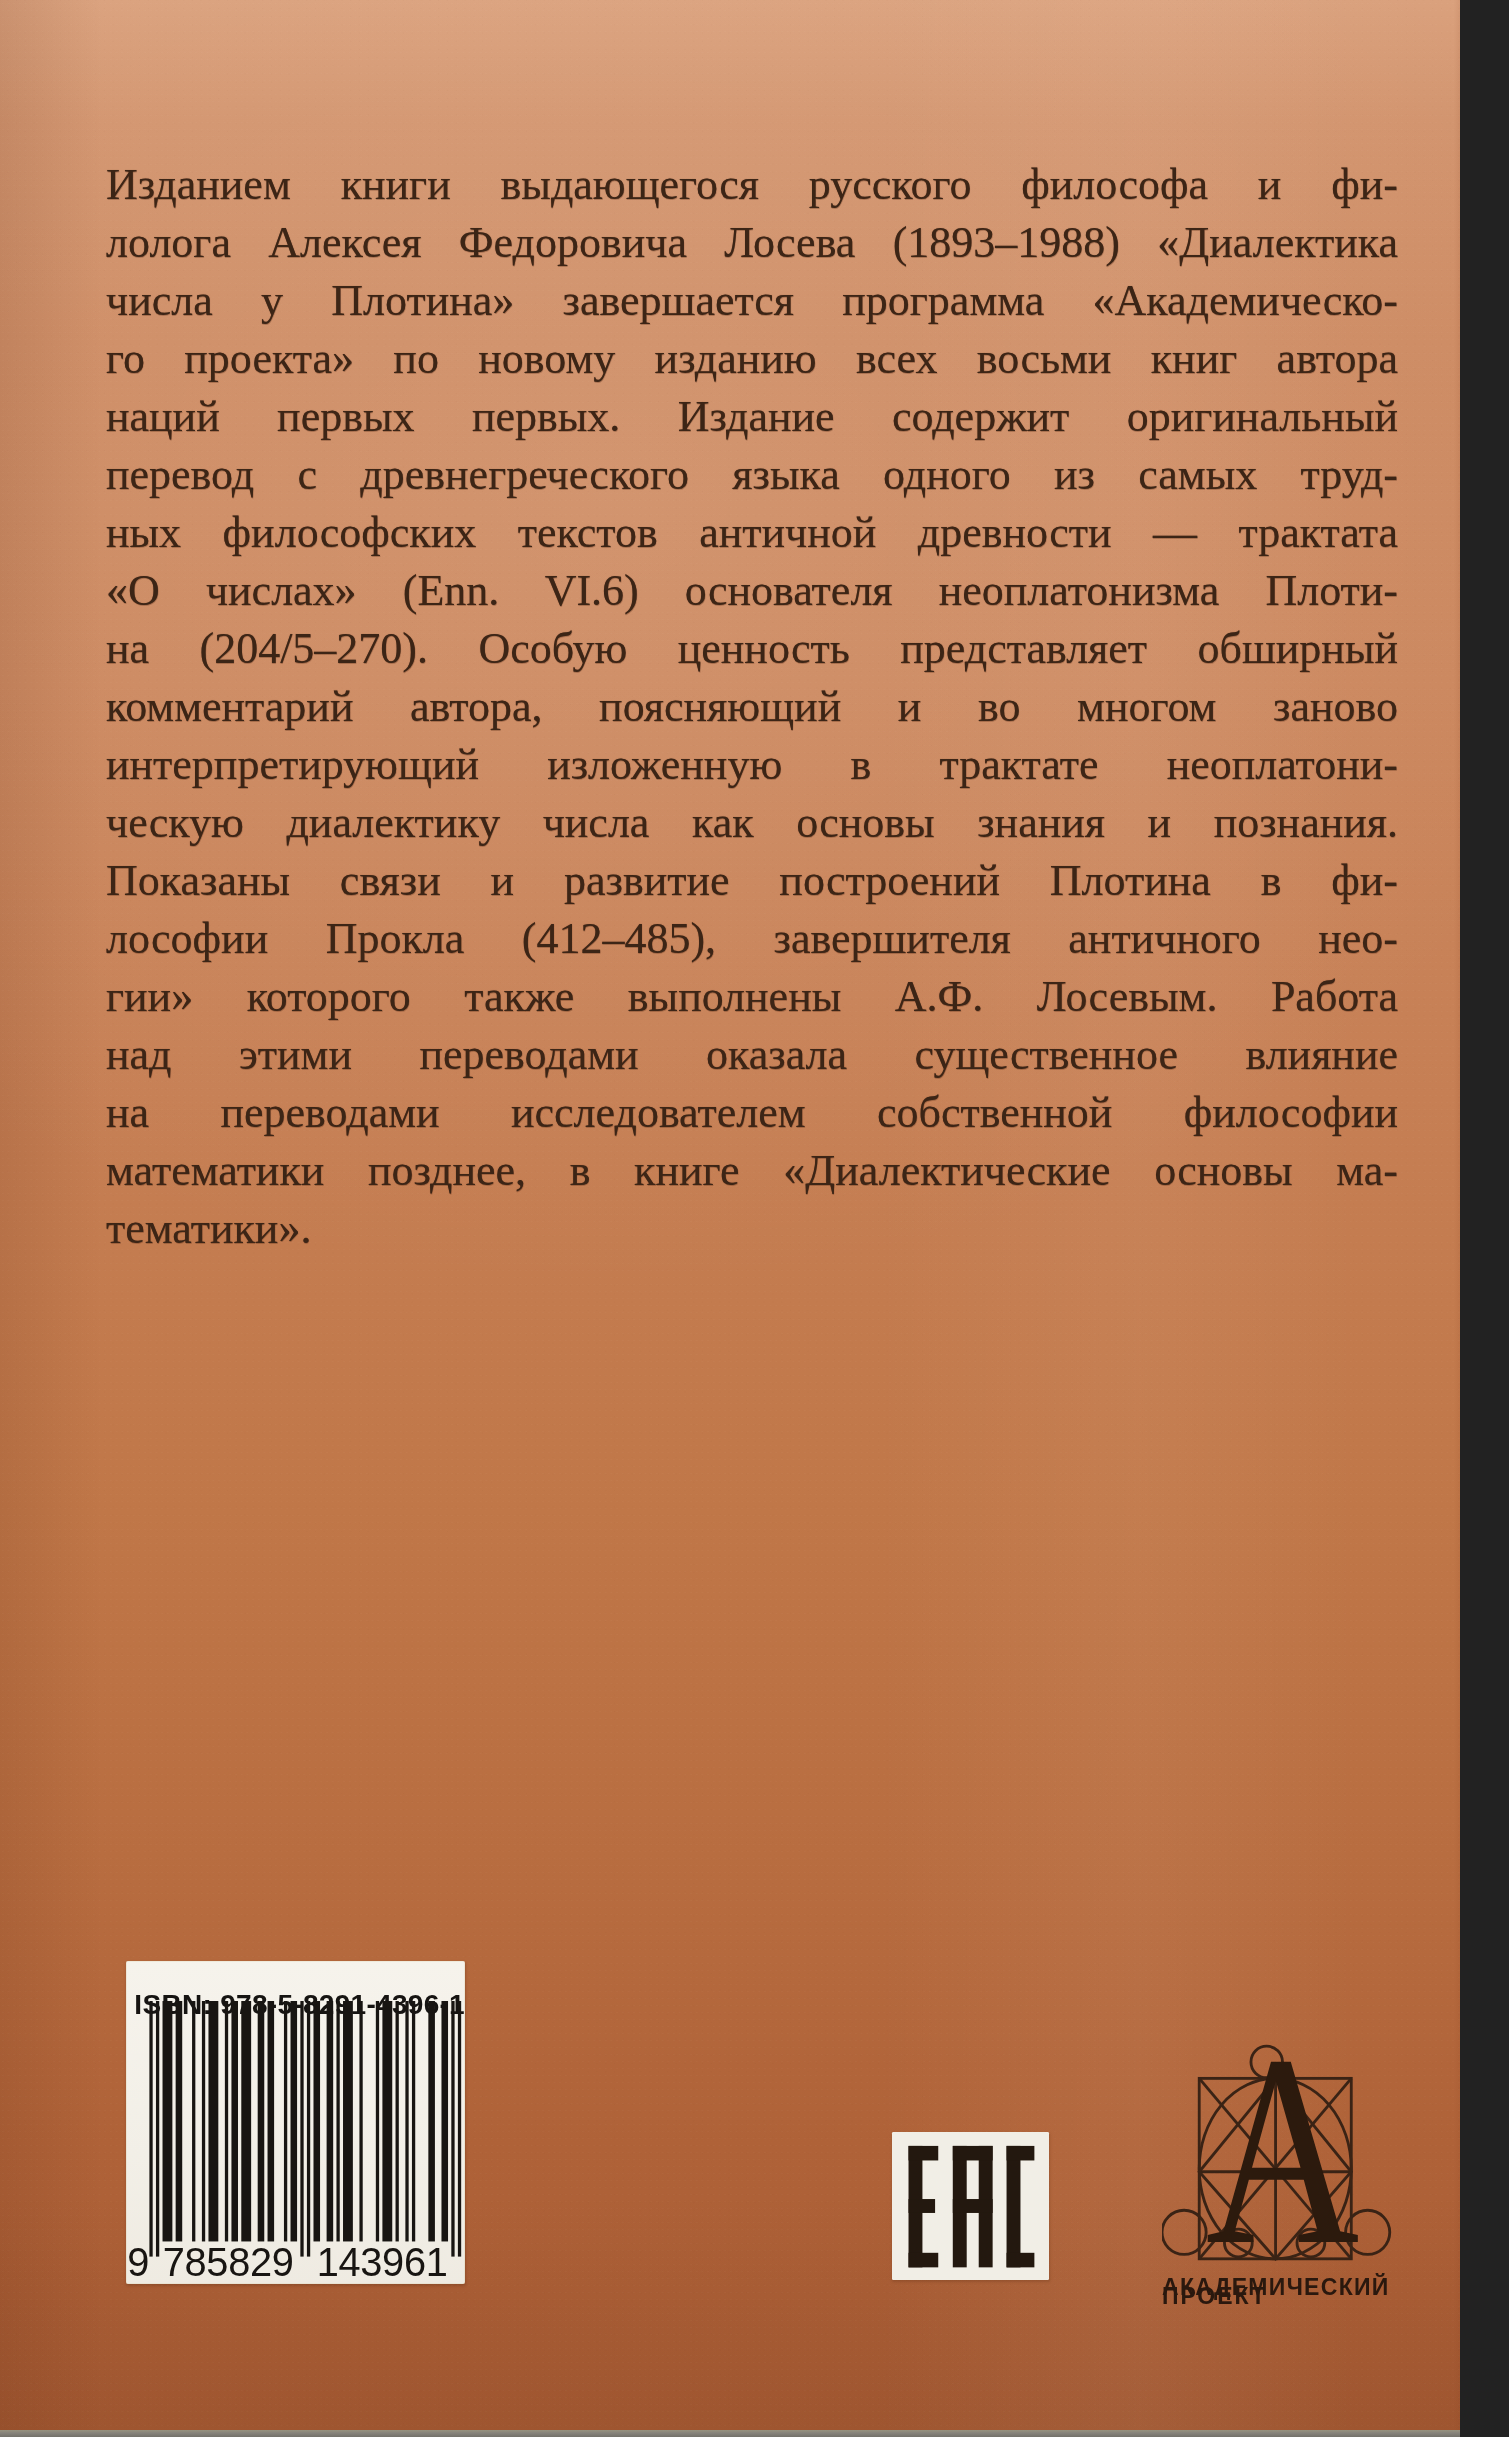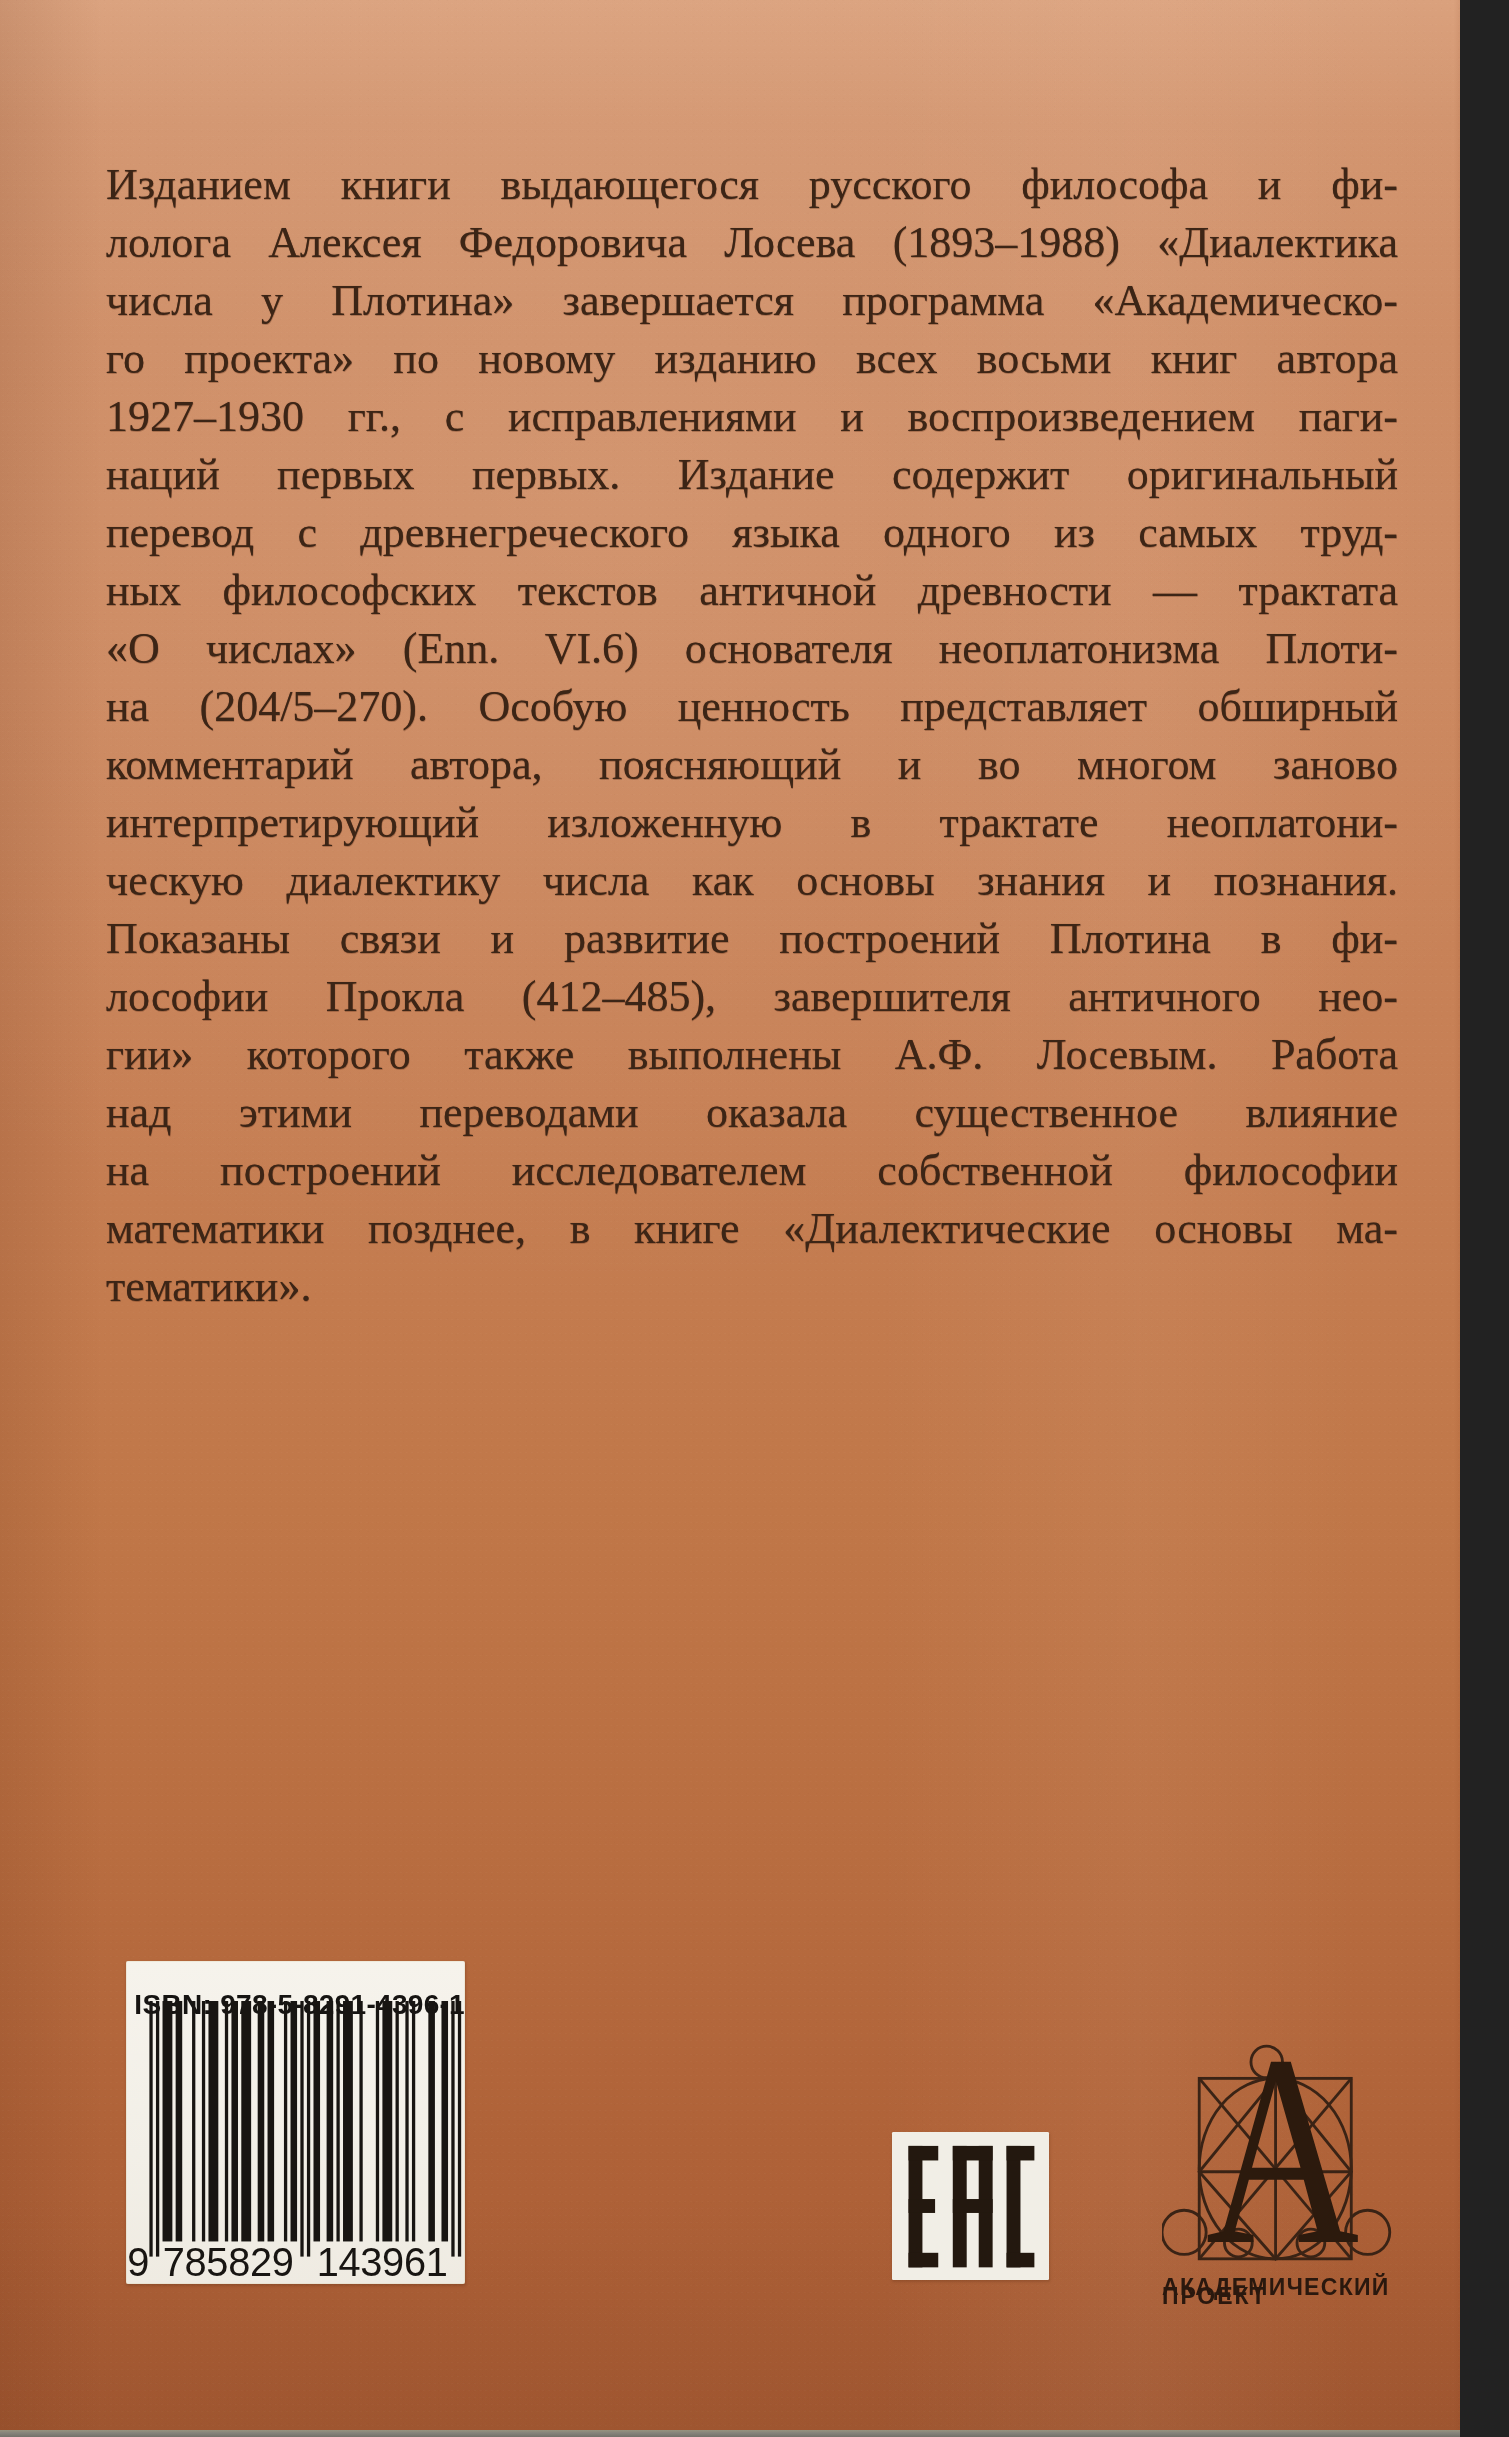--- a/index.html
+++ b/index.html
@@ -99,34 +99,33 @@
 
   <div class="light"></div>
   <div class="grain"></div>
   <div class="hinge"></div>
 
   <div class="annotation" id="annotation">
       <div class="line">Изданием книги выдающегося русского философа и фи-</div>
       <div class="line">лолога Алексея Федоровича Лосева (1893–1988) «Диалектика</div>
       <div class="line">числа у Плотина» завершается программа «Академическо-</div>
       <div class="line">го проекта» по новому изданию всех восьми книг автора</div>
-      <div class="line">1927–1930 гг., с исправлениями и воспроизведением паги-</div>
       <div class="line">наций первых первых. Издание содержит оригинальный</div>
       <div class="line">перевод с древнегреческого языка одного из самых труд-</div>
       <div class="line">ных философских текстов античной древности — трактата</div>
       <div class="line">«О числах» (Enn. VI.6) основателя неоплатонизма Плоти-</div>
       <div class="line">на (204/5–270). Особую ценность представляет обширный</div>
       <div class="line">комментарий автора, поясняющий и во многом заново</div>
       <div class="line">интерпретирующий изложенную в трактате неоплатони-</div>
       <div class="line">ческую диалектику числа как основы знания и познания.</div>
       <div class="line">Показаны связи и развитие построений Плотина в фи-</div>
       <div class="line">лософии Прокла (412–485), завершителя античного нео-</div>
       <div class="line">гии» которого также выполнены А.Ф. Лосевым. Работа</div>
       <div class="line">над этими переводами оказала существенное влияние</div>
-      <div class="line">на построений исследователем собственной философии</div>
+      <div class="line">на переводами исследователем собственной философии</div>
       <div class="line">математики позднее, в книге «Диалектические основы ма-</div>
       <div class="line last">тематики».</div>
     </div>
 
   <div class="isbn-label">
     <div class="isbn-text">ISBN: 978-5-8291-4396-1</div>
     <svg id="barcode" width="339" height="284" viewBox="0 0 537 450">
         <rect x="37.0" y="0" width="5.2" height="405" fill="#181512"></rect>
         <rect x="47.4" y="0" width="5.2" height="405" fill="#181512"></rect>
         <rect x="57.8" y="0" width="15.6" height="381" fill="#181512"></rect>

